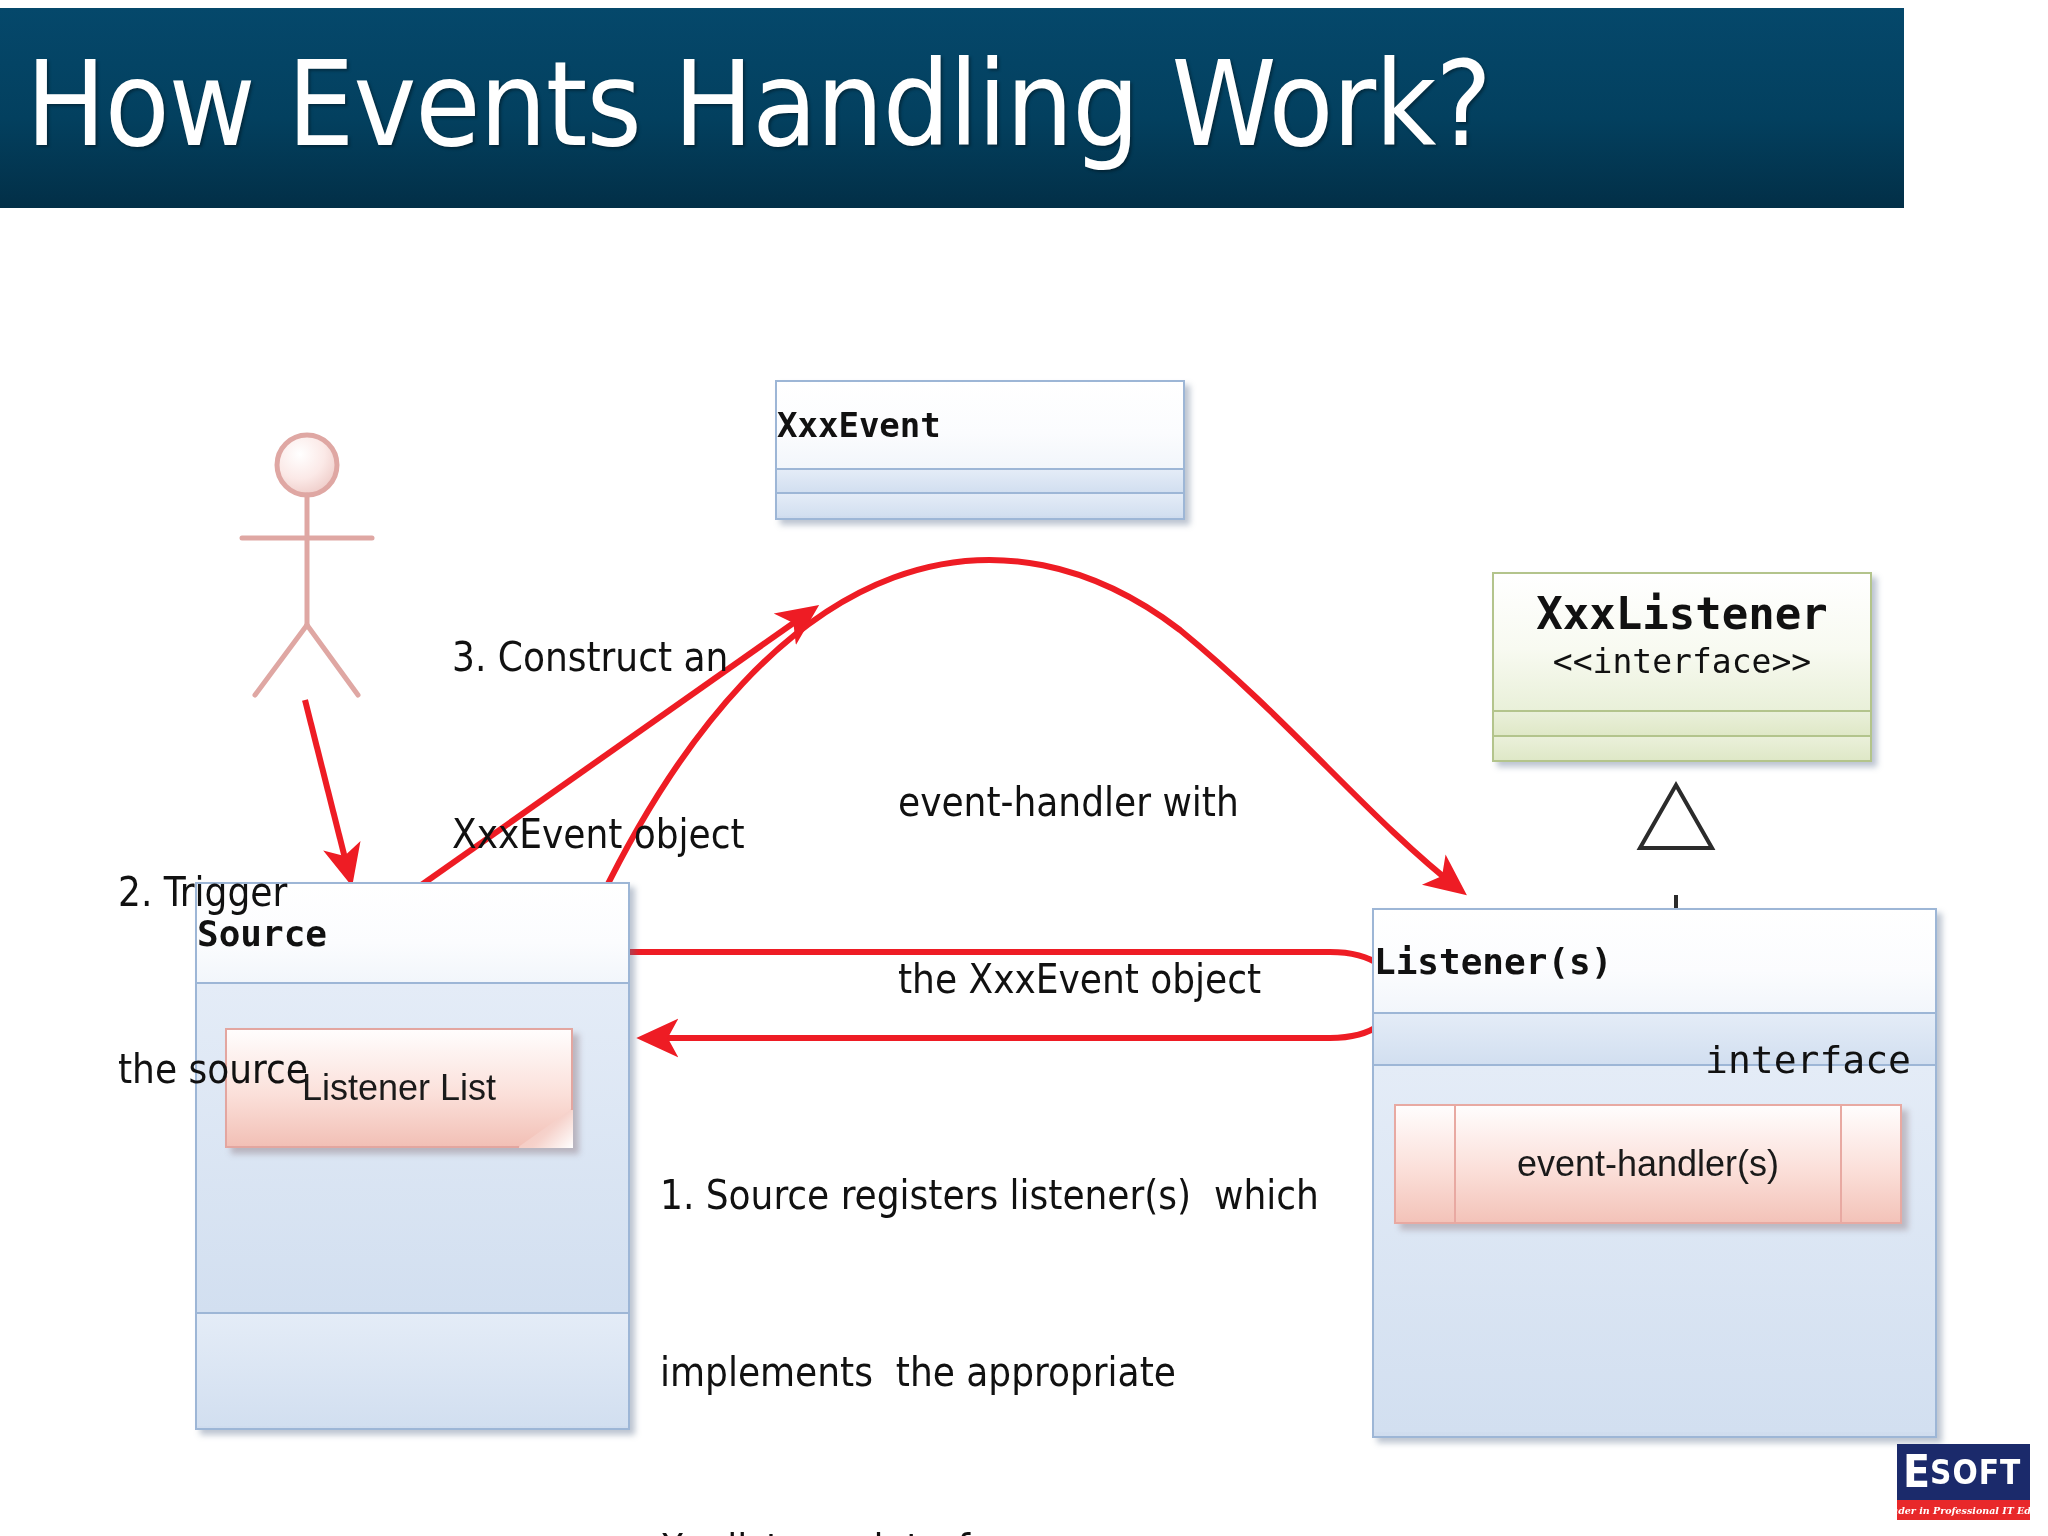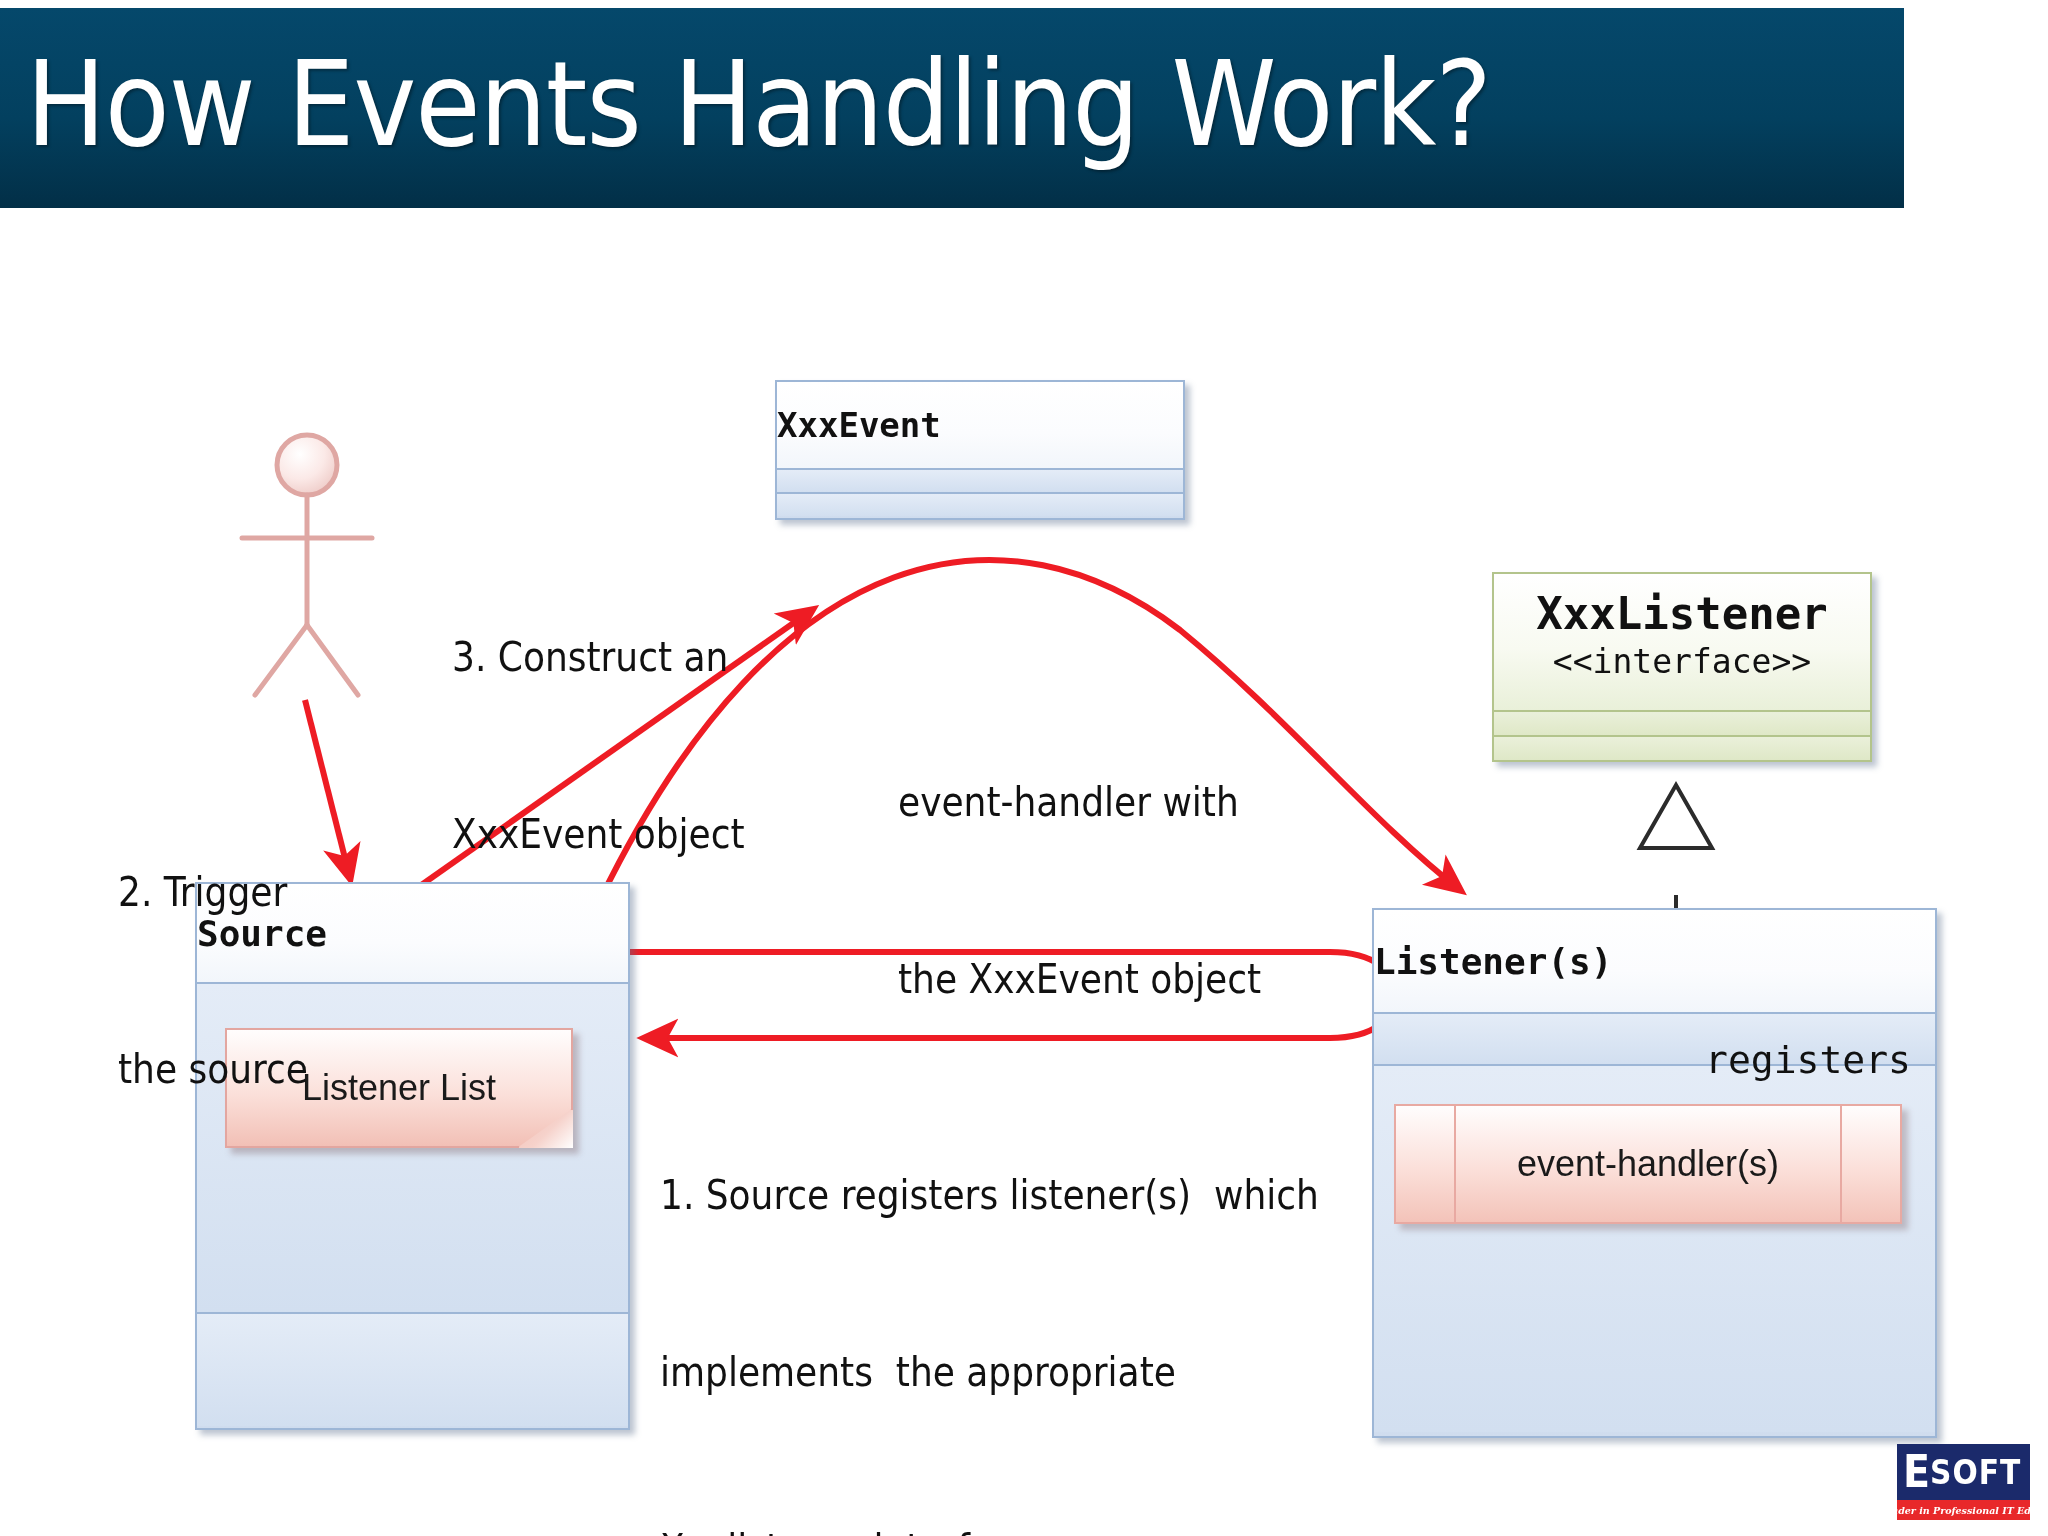--- a/index.html
+++ b/index.html
@@ -183,21 +183,21 @@
     <div>the source</div>
   </div>
 
   <div class="ann" style="left:660px;top:848px;font-size:40px;line-height:59px;">
     <div>1. Source registers listener(s)  which</div>
     <div>implements  the appropriate</div>
     <div>Xxxlistener interface</div>
     
   </div>
 
-  <div class="ann mono" style="left:1705px;top:838px;font-size:38px;color:#111;">registers</div>
+  <div class="ann mono" style="left:1705px;top:838px;font-size:38px;color:#111;">interface</div>
 
 </div>
 
 <div id="esoft-logo">
   <div class="plate">
     <span class="etxt e-big">E</span>
     <span class="etxt e-rest">SOFT</span>
   </div>
   <div class="strip">The Leader in Professional IT Education</div>
 </div>

